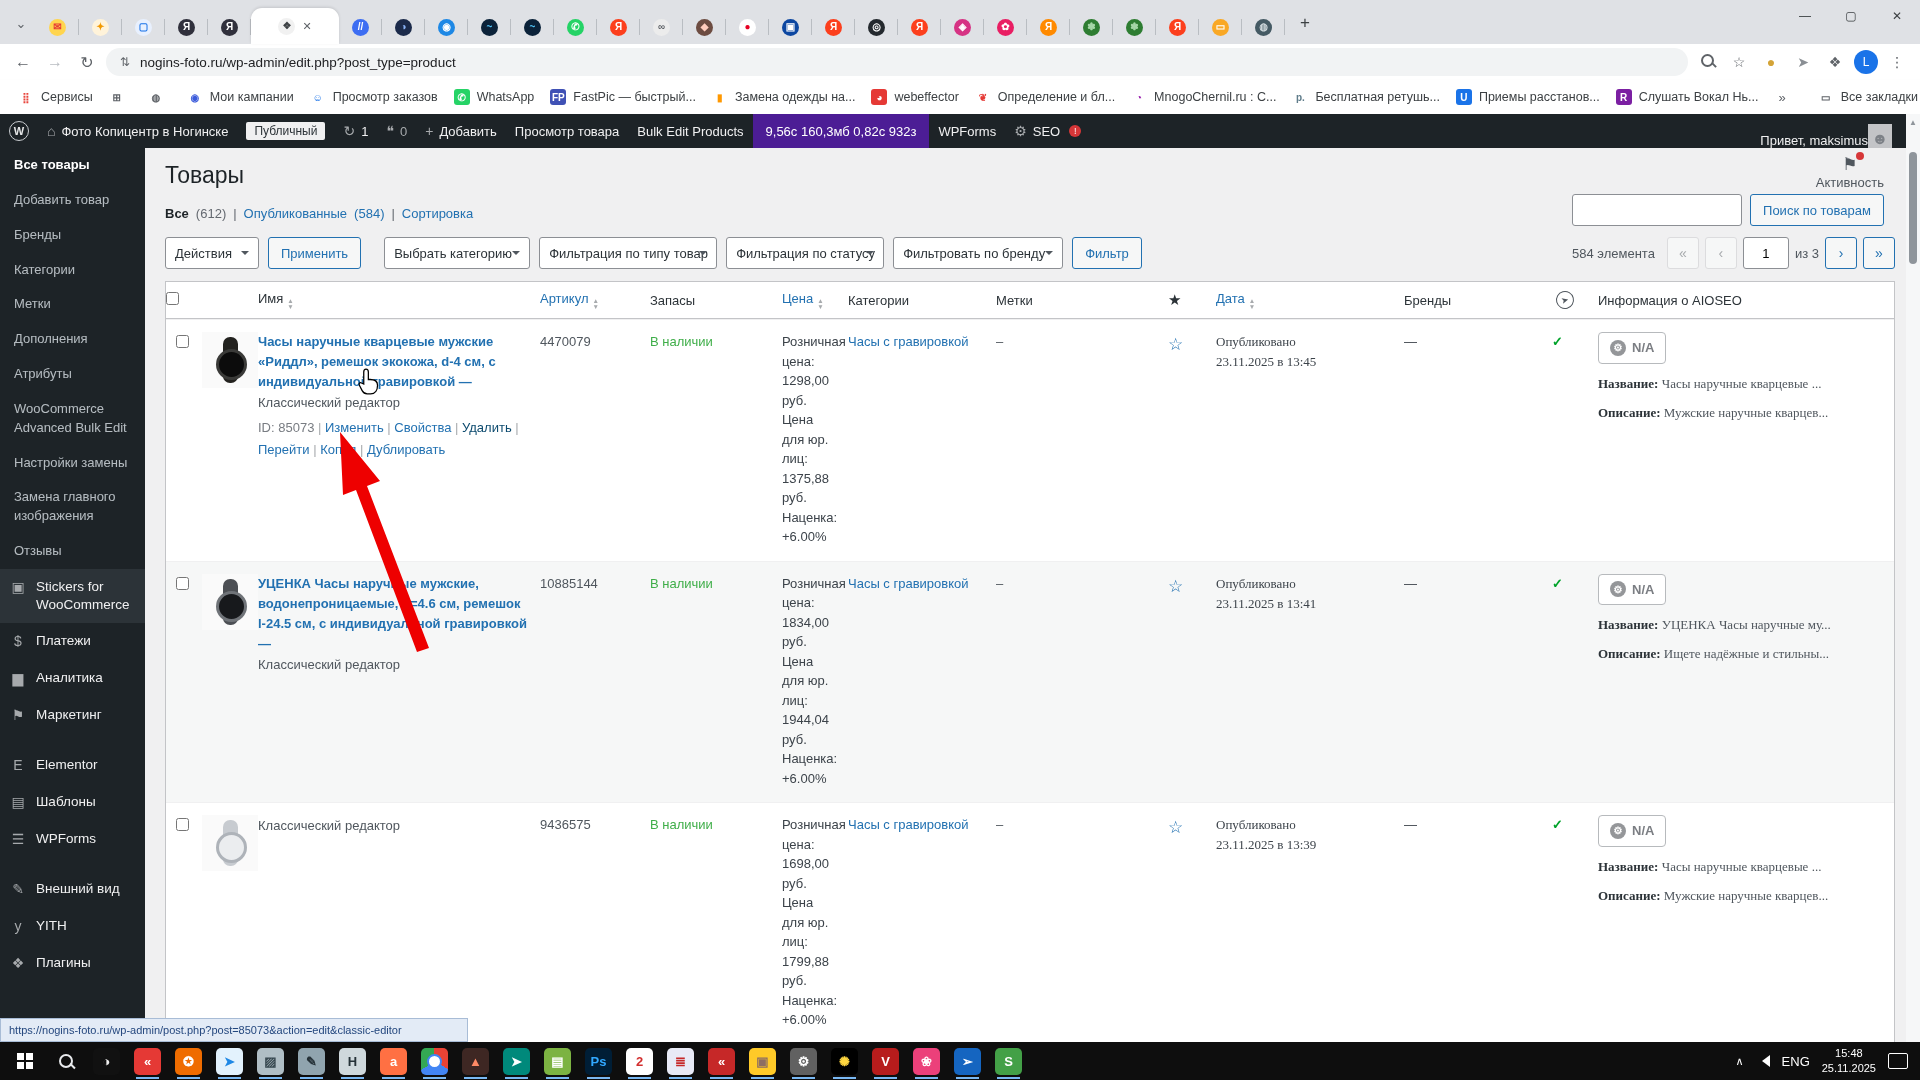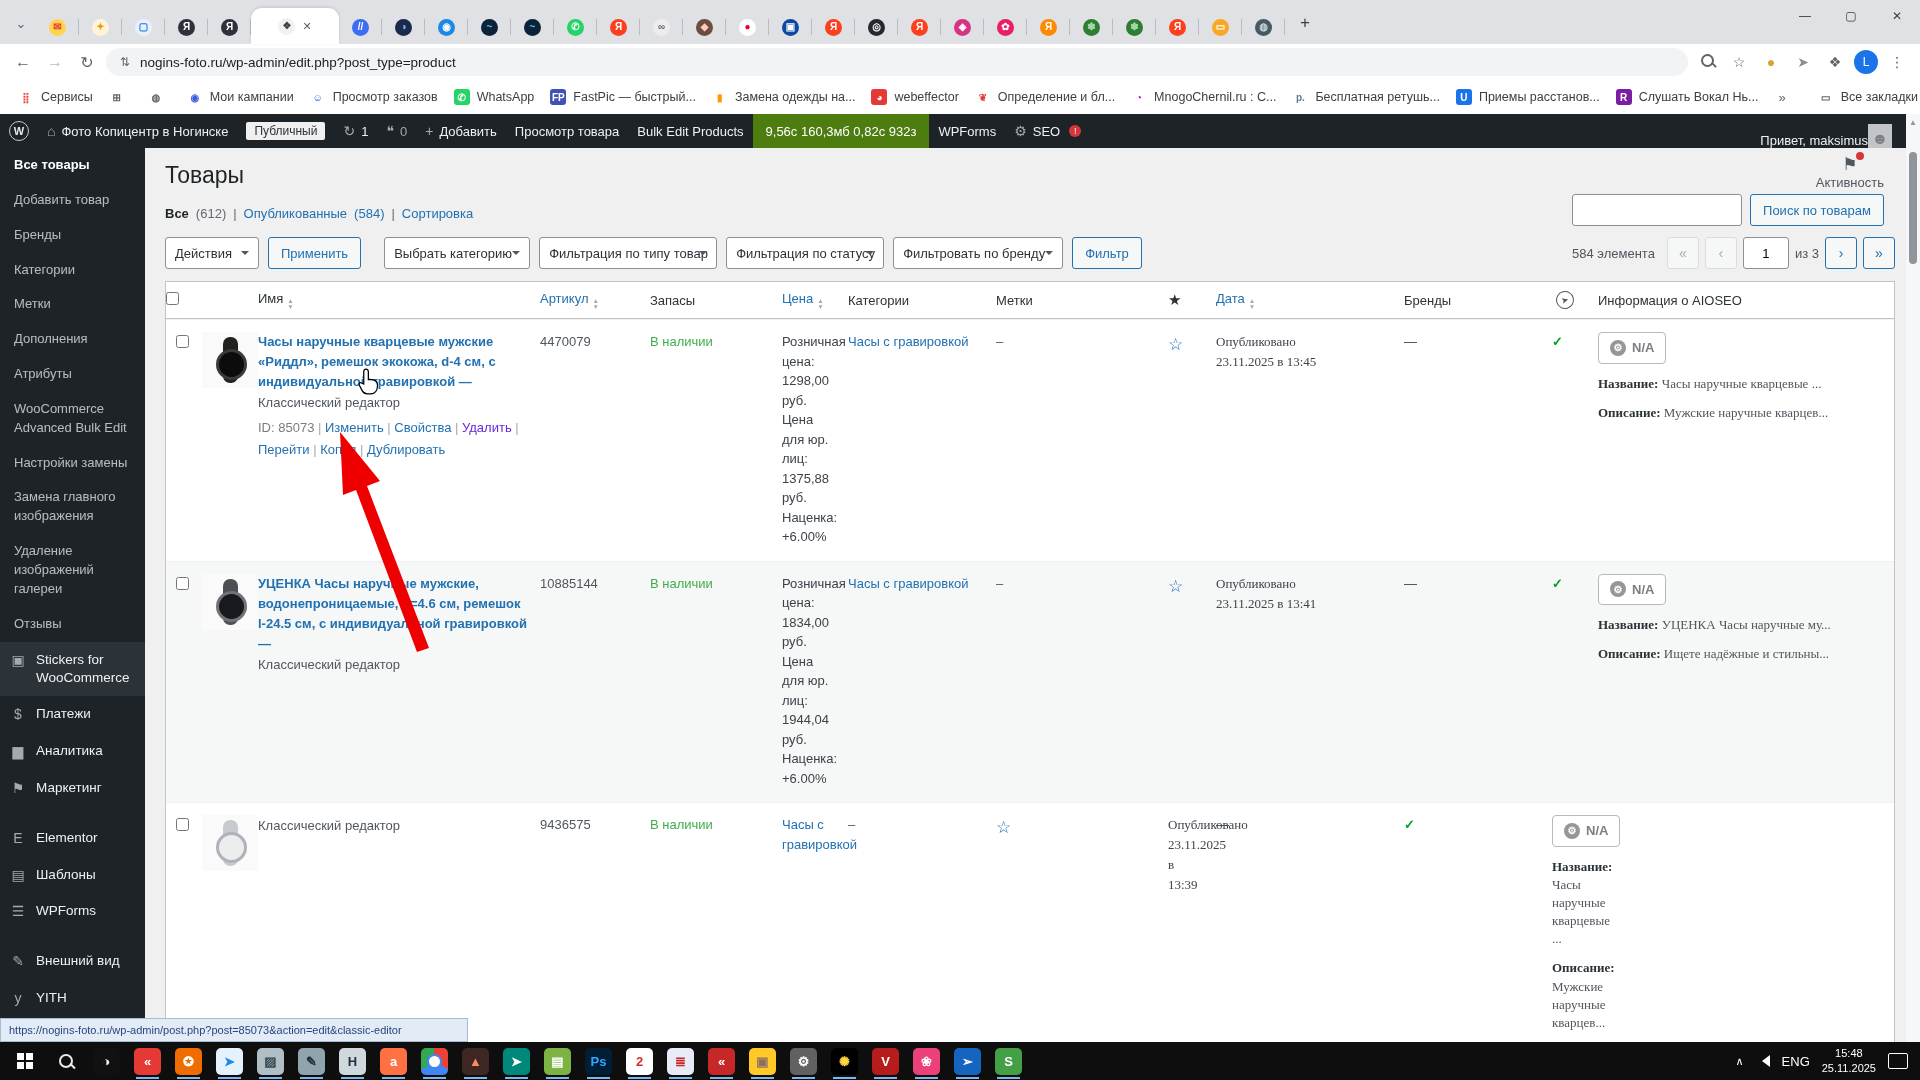--- a/index.html
+++ b/index.html
@@ -37,21 +37,21 @@
   .bm-spacer { flex:1; }
   .bm-sep { width:1px; height:18px; background:#dadce0; margin:0 6px; }
   .bm-overflow { padding:0 8px; color:#5f6368; font-size:13px; }
 
   
   .adminbar { position:absolute; top:114px; left:0; right:0; height:34px; background:#1d2327; color:#f0f0f1; display:flex; align-items:center; font-size:13px; z-index:5; }
   .ab-item { display:flex; align-items:center; gap:6px; padding:0 9px; height:100%; white-space:nowrap; }
   .ab-ico { color:#a7aaad; font-size:14px; }
   .wp-logo { width:20px; height:20px; border:1.6px solid #c9ccd0; border-radius:50%; display:flex; align-items:center; justify-content:center; font-size:11px; color:#e6e7e8; font-weight:bold; }
   .ab-badge { background:#f0f0f1; color:#2c3338; padding:2px 8px; border-radius:2px; font-size:12px; }
-  .qm { background:#4d7c0f; color:#fff; height:100%; display:flex; align-items:center; padding:0 13px; }
+  .qm { background:#4c1d95; color:#fff; height:100%; display:flex; align-items:center; padding:0 13px; }
   .seo-dot { width:12px; height:12px; background:#d63638; border-radius:50%; color:#fff; font-size:9px; display:flex; align-items:center; justify-content:center; margin-left:3px; }
   .ab-right { margin-left:auto; display:flex; align-items:flex-end; padding-right:28px; height:100%; }
   .ab-avatar { width:24px; height:24px; background:#c3c4c7; color:#7d8187; display:flex; align-items:flex-end; justify-content:center; font-size:16px; overflow:hidden; }
 
   
   .sidebar { position:absolute; top:148px; left:0; bottom:38px; width:145px; background:#1d2327; overflow:hidden; }
   .sm-item { padding:8px 6px 8px 14px; color:rgba(240,246,252,.72); line-height:1.45; font-size:13px; }
   .sm-item.current { color:#fff; font-weight:bold; }
   .menu-item { display:flex; gap:9px; padding:9px 4px 9px 9px; color:#f0f0f1; line-height:1.35; font-size:13.5px; align-items:flex-start; }
   .menu-item.hl { background:#2c3338; }
@@ -104,21 +104,21 @@
   .wt::after { content:""; position:absolute; left:-7px; top:12px; width:25px; height:25px; border-radius:50%; }
   [data-thumb="black"] .wt { background:#23221f; } [data-thumb="black"] .wt::after { background:#0c0c0c; border:3px solid #3a3a38; }
   [data-thumb="dark"] .wt { background:#4c4f54; } [data-thumb="dark"] .wt::after { background:#17191c; border:3px solid #6f7378; }
   [data-thumb="silver"] .wt { background:#c7cbd0; } [data-thumb="silver"] .wt::after { background:#ebedef; border:3px solid #aeb3b9; }
 
   .prod-title { color:#2271b1; font-weight:600; line-height:1.55; display:block; }
   .editor-note { color:#50575e; line-height:1.7; display:block; }
   .row-actions { color:#a7aaad; line-height:1.7; margin-top:2px; }
   .ra-id { color:#787c82; }
   .ra-link { color:#2271b1; }
-  .ra-trash { color:#6d28d9; }
+  .ra-trash { color:#0c4a6e; }
   .sku-cell { color:#50575e; }
   .stock-in { color:#3fae49; }
   .price-cell span { display:inline; color:#3c434a; }
   .cat-link { color:#2271b1; }
   .tags-cell { color:#50575e; }
   .star-cell { font-size:17px; color:#2271b1; padding-top:0; }
   .date-cell div { line-height:1.55;font-family:Liberation Serif, serif; }
   .brands-cell { color:#3c434a; }
   .ok-cell { color:#00a32a; font-weight:bold; }
   .seo-badge { display:inline-flex; align-items:center; gap:6px; border:1px solid #b7babd; border-radius:4px; padding:5px 11px; color:#7b7e83; font-weight:bold; background:#fff; }
@@ -410,21 +410,20 @@
   <div class="sm-item current">Все товары</div>
       <div class="sm-item">Добавить товар</div>
       <div class="sm-item">Бренды</div>
       <div class="sm-item">Категории</div>
       <div class="sm-item">Метки</div>
       <div class="sm-item">Дополнения</div>
       <div class="sm-item">Атрибуты</div>
       <div class="sm-item">WooCommerce Advanced Bulk Edit</div>
       <div class="sm-item">Настройки замены</div>
       <div class="sm-item">Замена главного изображения</div>
-      <div class="sm-item">Удаление изображений галереи</div>
       <div class="sm-item">Отзывы</div>
     </div>
   <div>
 
   <div class="menu-item hl">
       <span class="mi-ico">▣</span>
       <span>Stickers for WooCommerce</span>
     </div>
       <div class="menu-item">
       <span class="mi-ico">$</span>
@@ -622,20 +621,23 @@
       <div class="cell">
           <div class="thumb" data-thumb="silver">
             <span class="wt"></span>
           </div>
         </div>
       <div class="cell">
         <span class="editor-note">Классический редактор</span>
       </div>
       <div class="cell sku-cell">9436575</div>
       <div class="cell stock-in">В наличии</div>
+      <div class="cell price-cell">
+        <span>Розничная цена: 1698,00 руб.</span> <span>Цена для юр. лиц: 1799,88 руб.</span> <span>Наценка: +6.00%</span>
+      </div>
       <div class="cell"><a class="cat-link">Часы с гравировкой</a></div>
       <div class="cell tags-cell">–</div>
       <div class="cell star-cell">☆</div>
       <div class="cell date-cell">
           <div>Опубликовано</div>
           <div>23.11.2025 в 13:39</div>
         </div>
       <div class="cell brands-cell">—</div>
       <div class="cell ok-cell">✓</div>
       <div class="cell">

